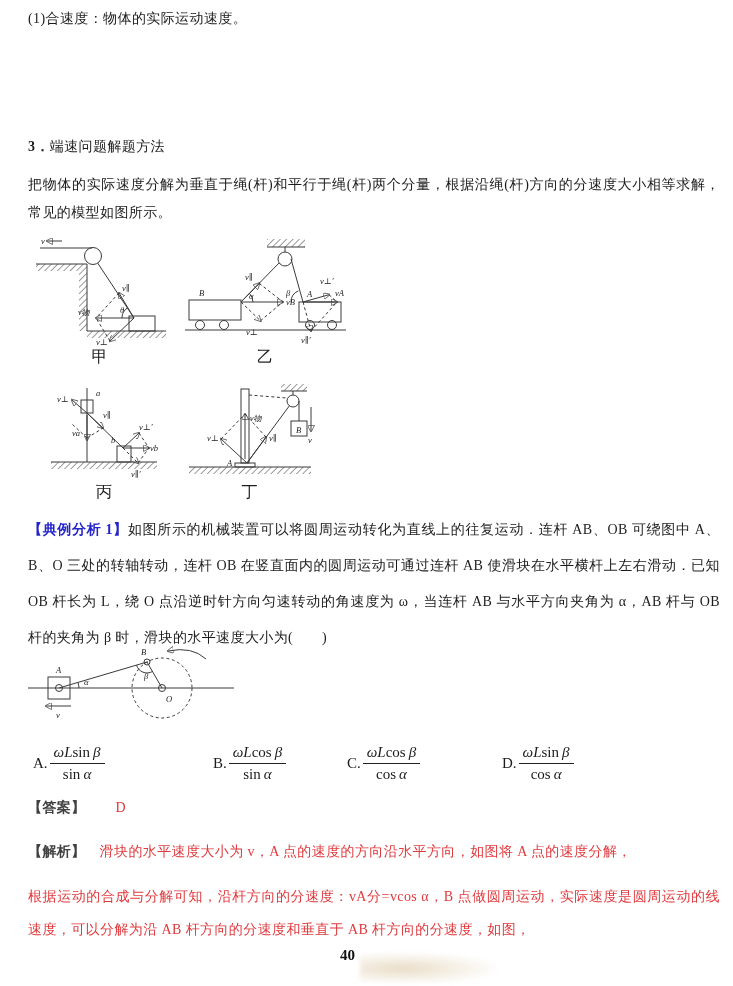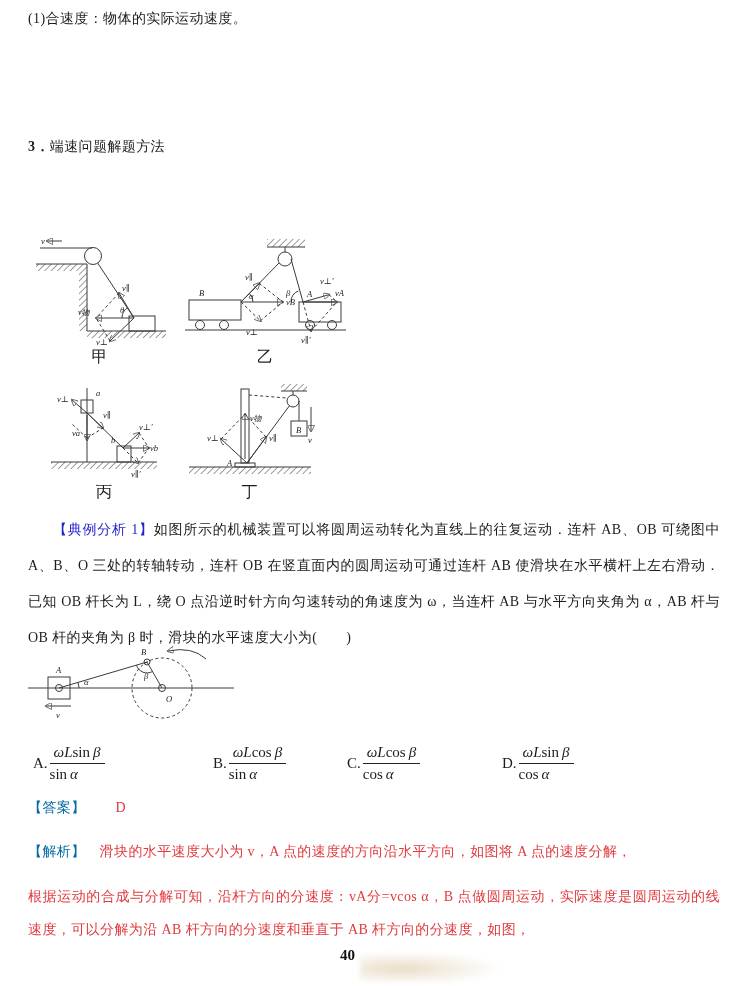--- a/index.html
+++ b/index.html
@@ -4,56 +4,57 @@
 <style>
   html,body{margin:0;padding:0;}
   body{width:733px;height:986px;background:#ffffff;overflow:hidden;
        font-family:"Liberation Serif","DejaVu Serif",serif;color:#1c1c1e;}
   .page{position:relative;width:733px;height:986px;}
   .abs{position:absolute;}
   p{margin:0;}
   .line{font-size:14px;letter-spacing:.4px;white-space:nowrap;}
   .par{font-size:14px;letter-spacing:.4px;line-height:28px;text-align:justify;}
   .bold{font-weight:700;}
-  .blue{color:#2424cc;font-weight:400;margin-left:25px;}
+  .blue{color:#2424cc;font-weight:700;}
   .red{color:#e03a3e;}
-  .redtag{color:#0369a1;font-weight:400;}
+  .redtag{color:#404040;font-weight:700;}
   .cap{font-size:16px;text-align:center;letter-spacing:1px;}
   
   svg{overflow:visible;}
   svg line, svg path, svg rect.o, svg circle{stroke:#3a3a3a;stroke-width:1;fill:none;}
   svg .dash{stroke-dasharray:3 2.6;}
   svg text{font-size:8.5px;font-style:italic;fill:#222;stroke:none;
            font-family:"Liberation Serif","DejaVu Serif",serif;}
   svg text.cjk{font-size:8px;}
   
   .opt{position:absolute;top:739px;display:flex;align-items:center;height:48px;
        font-size:15px;color:#1c1c1e;}
   .opt .lab{margin-right:2px;}
-  .frac{display:inline-flex;flex-direction:column;}
+  .frac{display:inline-flex;flex-direction:column;align-items:center;}
   .frac .num{padding:0 4px 2px 4px;border-bottom:1.3px solid #222;}
   .frac .den{padding-top:2px;}
   .it{font-style:italic;}
   .vsp{margin-left:3px;}
   .ans-val{margin-left:30px;font-weight:400;}
   .qline{font-size:14px;letter-spacing:.4px;line-height:36px;text-align:justify;}
   .anpar{font-size:14px;letter-spacing:.4px;line-height:33px;text-align:justify;}
   .pagenum{font-size:15px;font-weight:700;color:#111;}
   .smudge{background:radial-gradient(ellipse at 30% 55%, rgba(216,193,153,.55), rgba(216,193,153,0) 72%);
           filter:blur(2px);}
 </style>
 </head>
 <body>
 
 <div class="page">
 
   <p class="abs line" style="left:28px;top:10px">(1)合速度：物体的实际运动速度。</p>
 
   <p class="abs line" style="left:28px;top:138px"><span class="bold">3．</span><span>端速问题解题方法</span></p>
 
+  <p class="abs par" style="left:28px;top:171px;width:692px">把物体的实际速度分解为垂直于绳(杆)和平行于绳(杆)两个分量，根据沿绳(杆)方向的分速度大小相等求解，常见的模型如图所示。</p>
 
   <svg class="abs" style="left:30px;top:234px" width="140" height="112" viewBox="0 0 140 112">
     <defs>
       <marker id="m-jia" viewBox="0 0 10 10" refX="8" refY="5" markerWidth="7" markerHeight="7" orient="auto-start-reverse">
         <path d="M0,0 L10,5 L0,10 z" fill="#3a3a3a" stroke="none"></path>
       </marker>
       <pattern id="h-jia" width="4.5" height="4.5" patternUnits="userSpaceOnUse" patternTransform="rotate(45)">
         <line x1="0" y1="0" x2="0" y2="4.5" stroke="#777" stroke-width="0.9"></line>
       </pattern>
     </defs>

